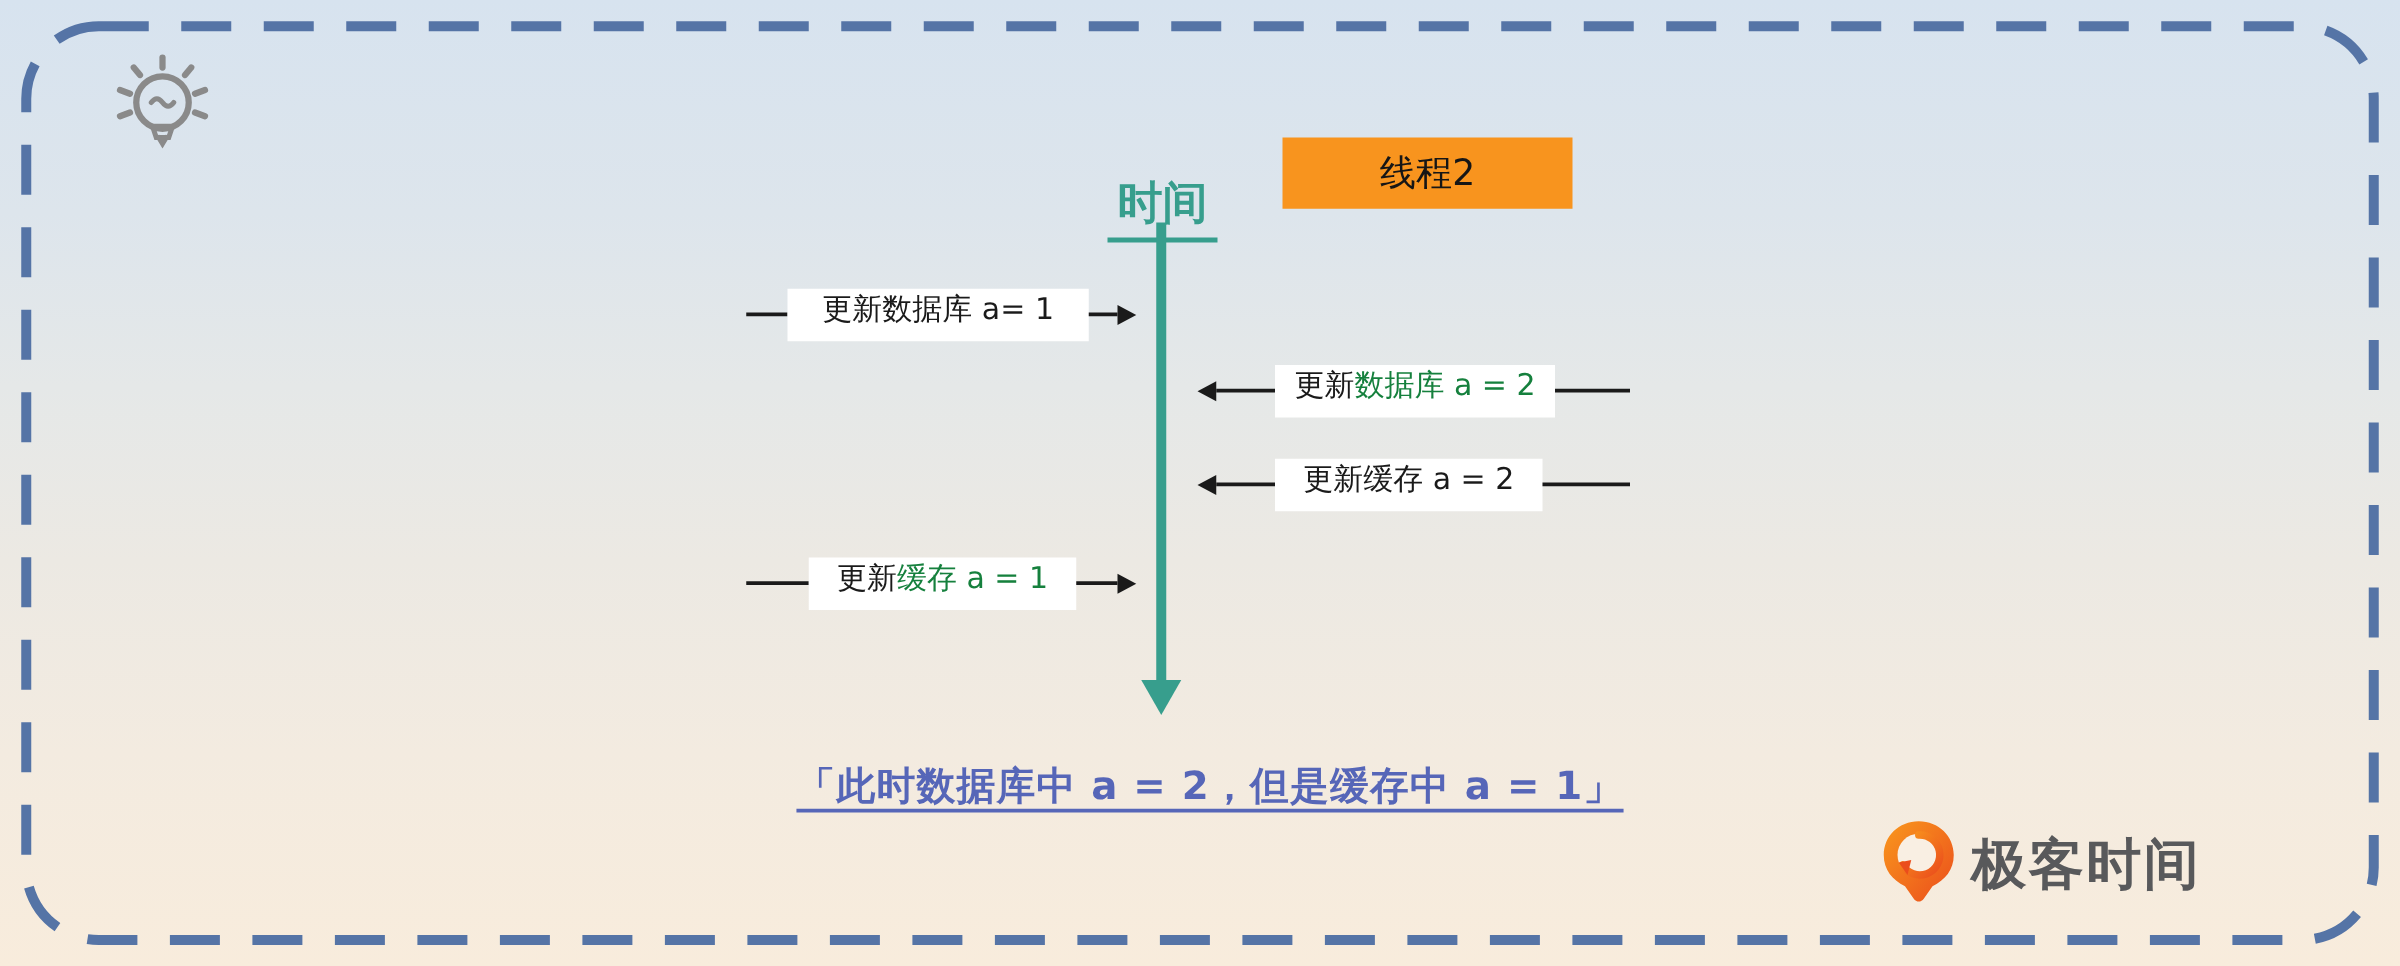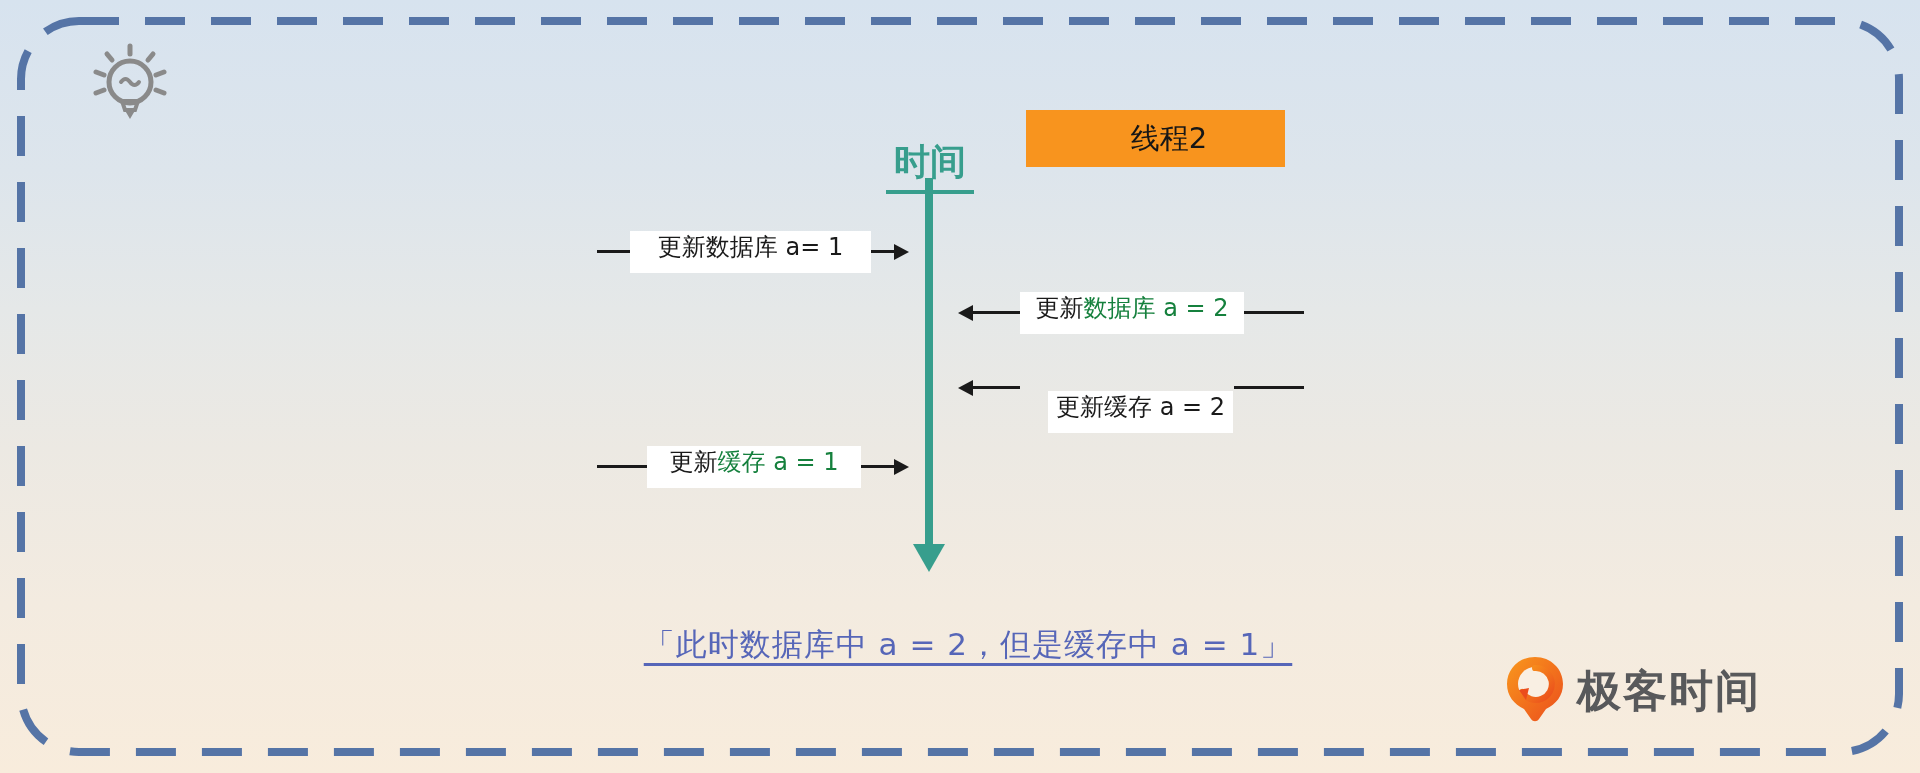--- a/index.html
+++ b/index.html
@@ -28,21 +28,21 @@
     letter-spacing:1px;
   }
 
   
   .thread-box{
     position:absolute;top:110px;height:57px;
     display:flex;align-items:center;justify-content:center;
     font-size:29px;color:#161616;
   }
   .thread-box.t1{left:637px;width:202px;background:#fbc262;}
-  .thread-box.t2{left:1026px;width:232px;background:#f8941e;padding-left:27px;}
+  .thread-box.t2{left:1026px;width:232px;background:#f8941e;}
 
   
   .timeline-label{
     position:absolute;left:886px;top:138px;
     font-size:36px;font-weight:bold;color:#379e8d;
     padding:0 8px 3px 8px;
     border-bottom:4px solid #379e8d;
   }
   .timeline-line{position:absolute;left:925px;top:178px;width:8px;height:367px;background:#379e8d;}
   .timeline-arrowhead{
@@ -65,23 +65,23 @@
     border-left:15px solid #1a1a1a;
   }
   .ah-left{
     position:absolute;width:0;height:0;
     border-top:8px solid transparent;border-bottom:8px solid transparent;
     border-right:15px solid #1a1a1a;
   }
 
   
   .conclusion{
-    position:absolute;left:368px;top:624px;width:1200px;
+    position:absolute;left:368px;top:608px;width:1200px;
     text-align:center;
-    font-size:31px;font-weight:normal;color:#5666b8;
+    font-size:31px;font-weight:bold;color:#5666b8;
     text-decoration:underline;
     text-decoration-thickness:3px;
     text-underline-offset:8px;
     letter-spacing:1px;
   }
 
   
   .logo{position:absolute;left:1505px;top:656px;display:flex;align-items:center;gap:12px;}
   .logo-mark{width:60px;height:70px;}
   .logo-text{font-size:44px;font-weight:700;color:#58595b;letter-spacing:2px;}
@@ -130,21 +130,21 @@
   <div class="ah-left" style="left:958px;top:305px;"></div>
   <div class="hline" style="left:973px;top:311px;width:47px;"></div>
   <div class="event-box" style="left:1020px;top:292px;width:224px;">
     <span>更新</span>
       <span class="hl">数据库 a = 2</span>
   </div>
   <div class="hline" style="left:1244px;top:311px;width:60px;"></div>
 
   <div class="ah-left" style="left:958px;top:380px;"></div>
   <div class="hline" style="left:973px;top:386px;width:47px;"></div>
-  <div class="event-box" style="left:1048px;top:367px;width:185px;margin-top:24px;">
+  <div class="event-box" style="left:1020px;top:367px;width:214px;">
     <span>更新缓存 a = 2</span>
       <span class="hl"></span>
   </div>
   <div class="hline" style="left:1234px;top:386px;width:70px;"></div>
 
   <div class="hline" style="left:597px;top:465px;width:50px;"></div>
   <div class="event-box" style="left:647px;top:446px;width:214px;">
     <span>更新</span>
       <span class="hl">缓存 a = 1</span>
   </div>

